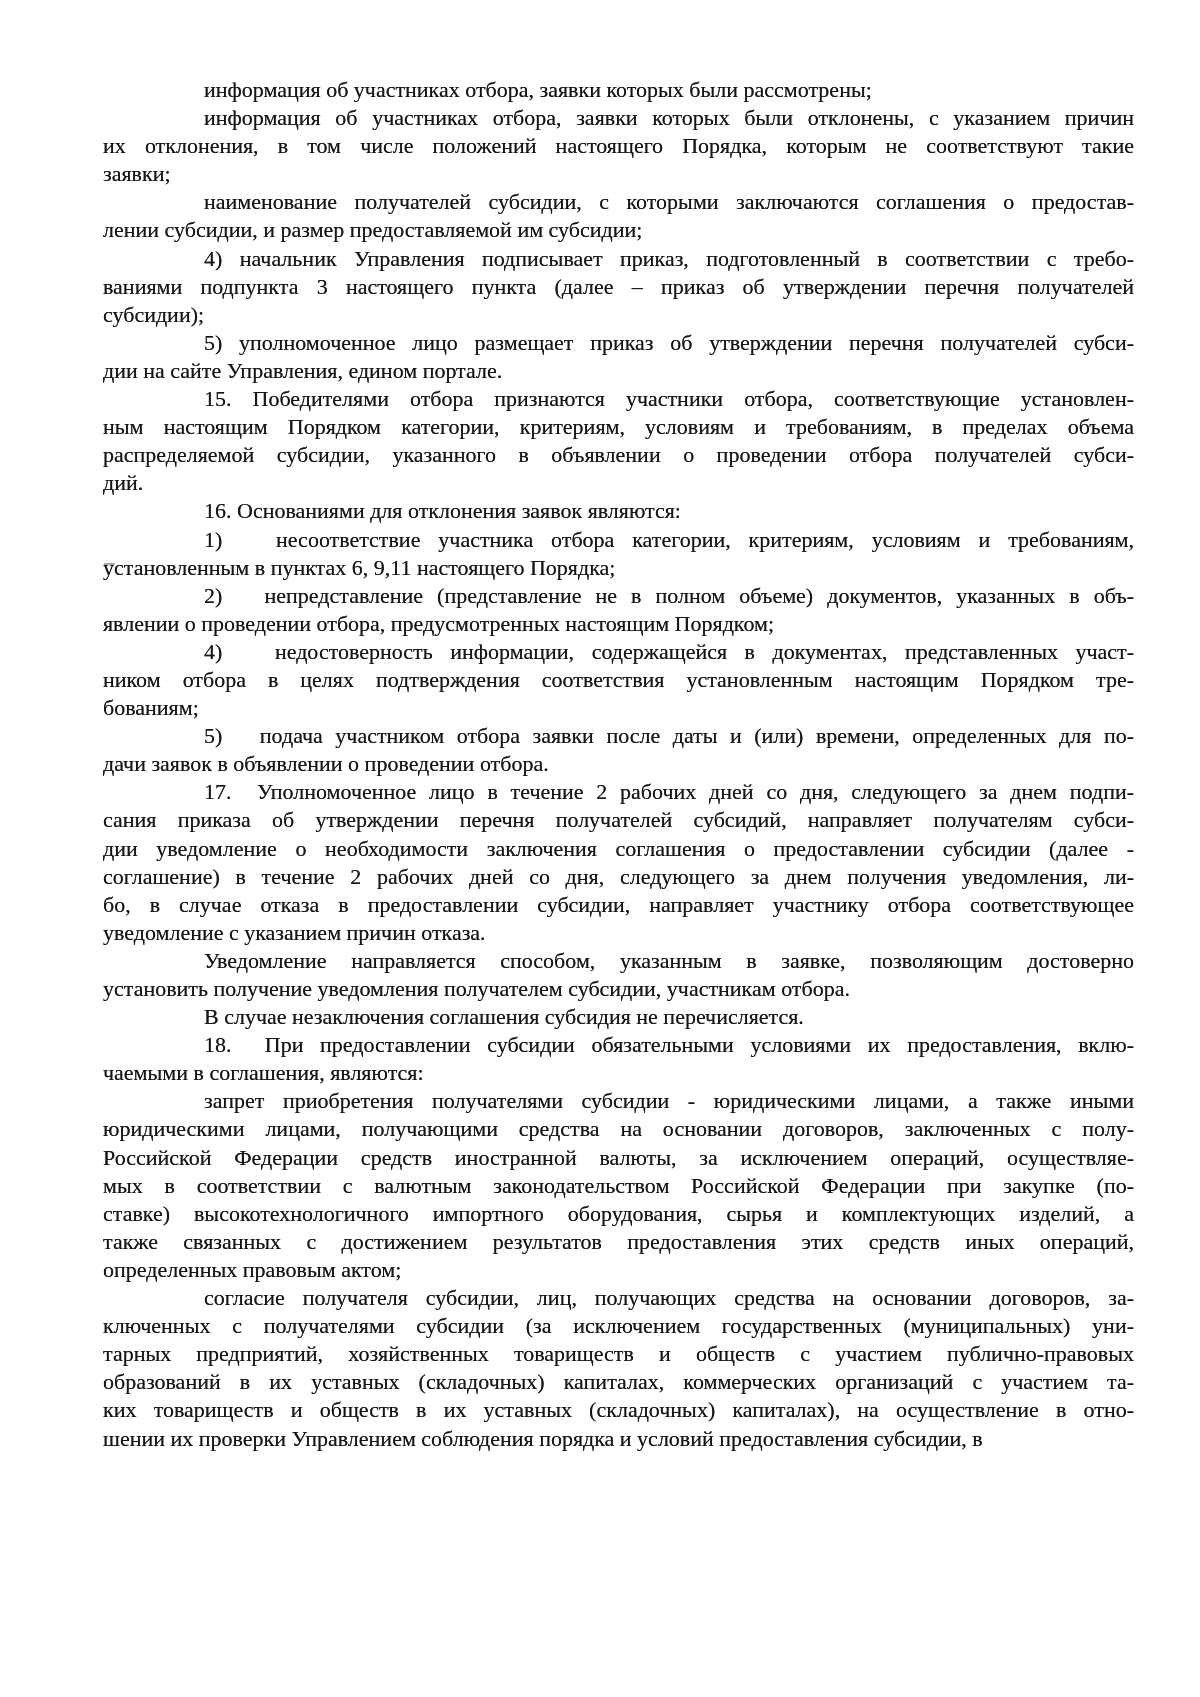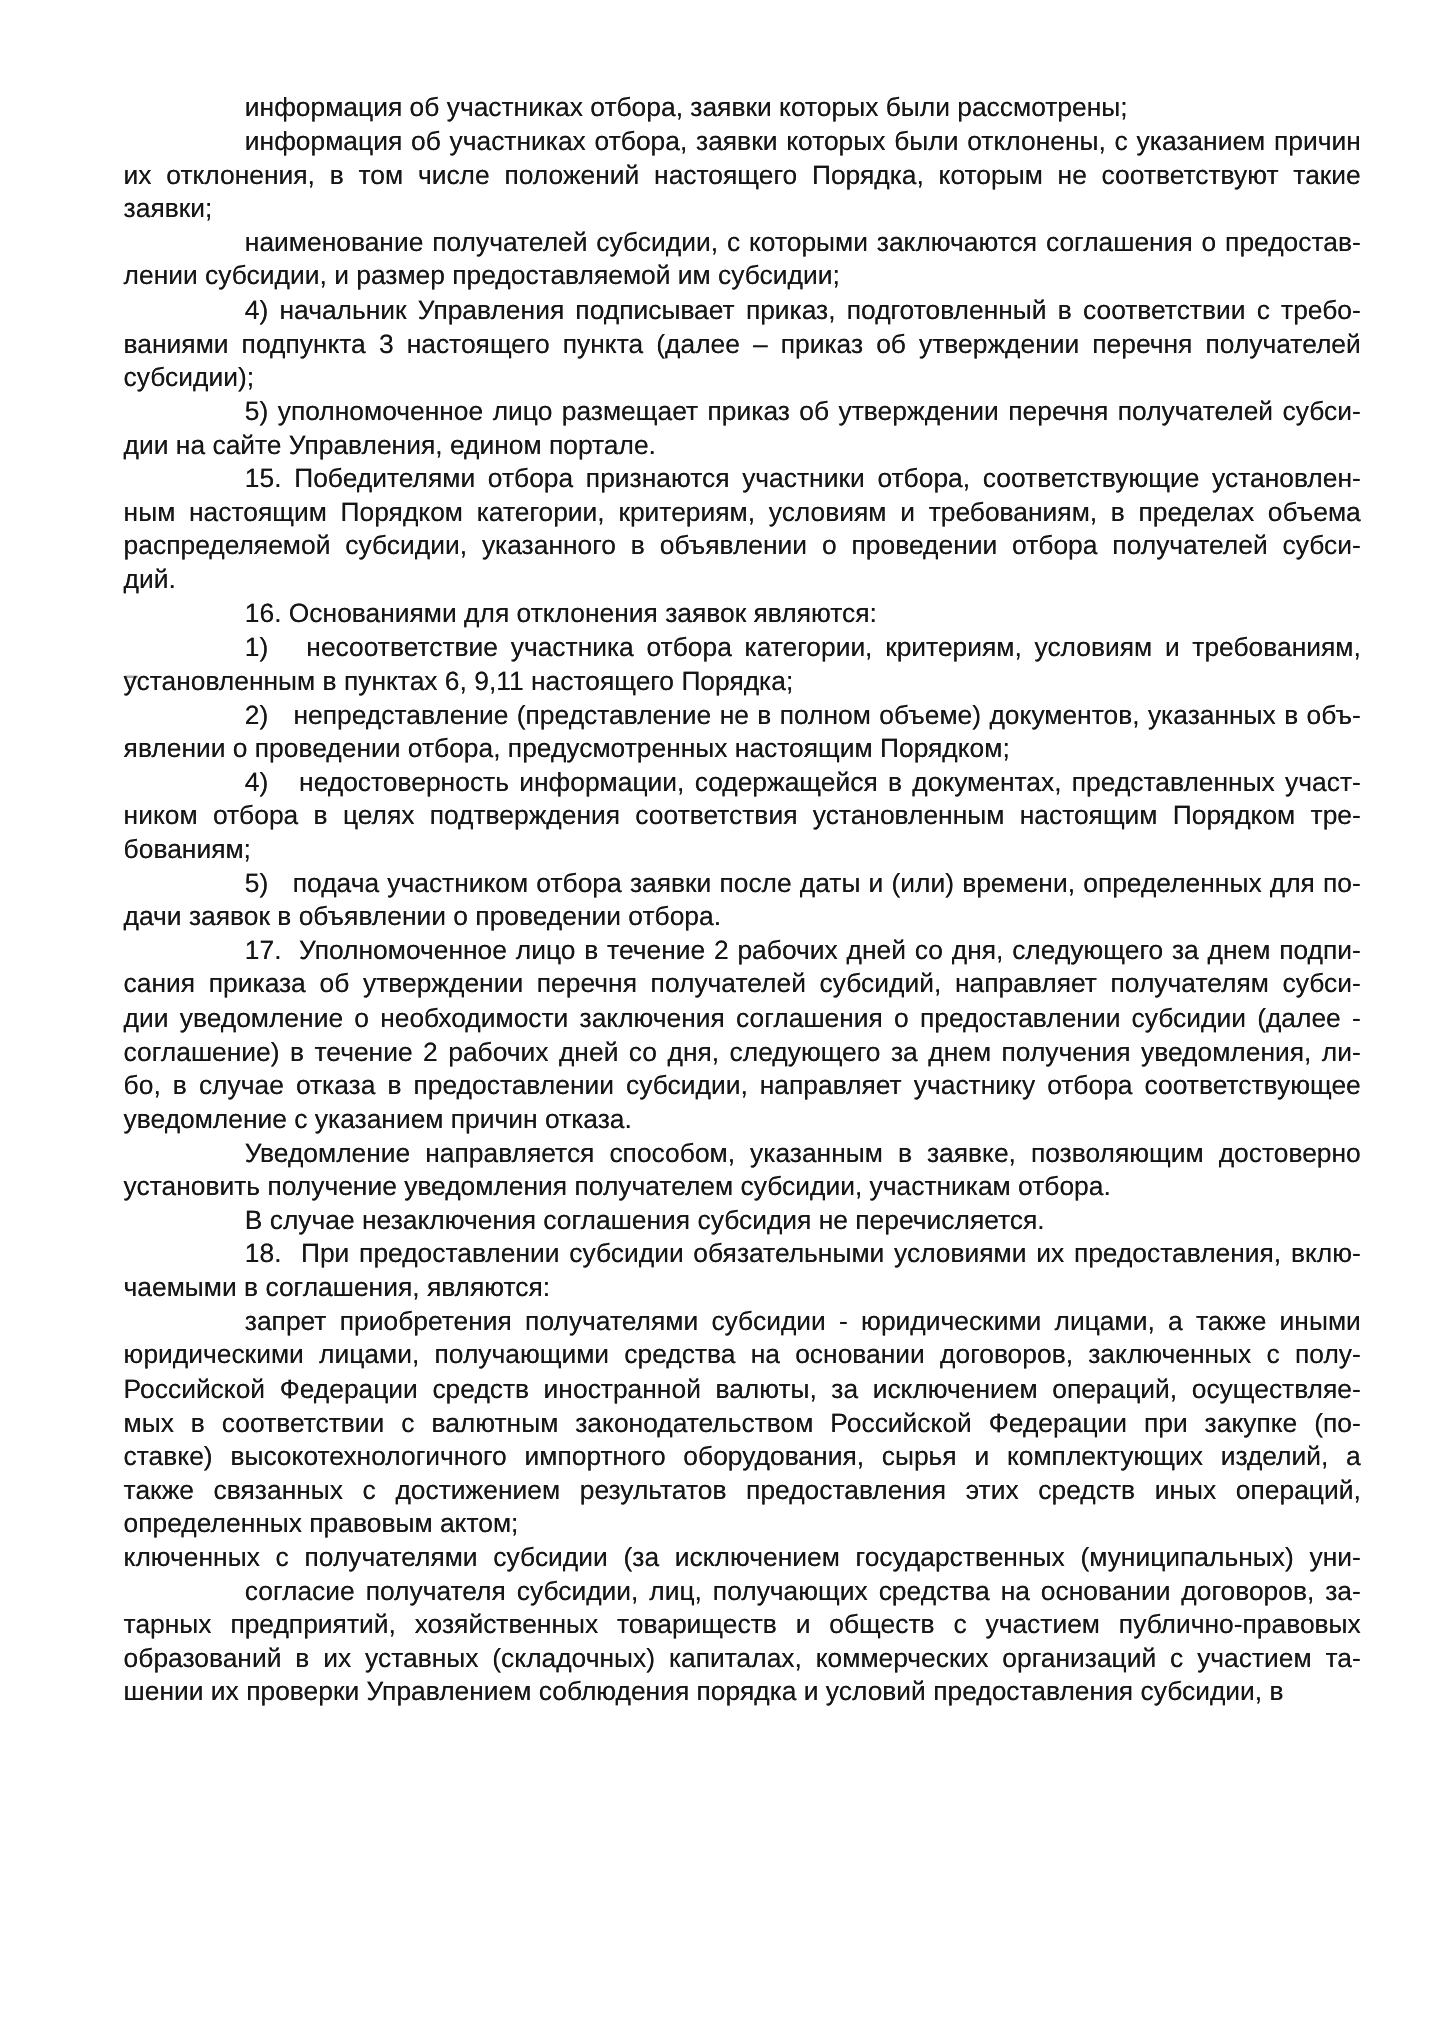--- a/index.html
+++ b/index.html
@@ -6,21 +6,21 @@
     margin: 0;
     padding: 0;
     background: #ffffff;
   }
   .page {
     position: relative;
     width: 1200px;
     height: 1697px;
     background: #ffffff;
     overflow: hidden;
-    font-family: Liberation Sans, sans-serif;
+    font-family: Liberation Serif, serif;
   }
   .text-block {
     position: absolute;
     left: 103px;
     top: 76px;
     width: 1031px;
     font-size: 22px;
     line-height: 28.1px;
     color: #161616;
     text-shadow: 0 0 0.55px rgba(15,15,15,0.72); 
@@ -125,20 +125,21 @@
       <div class="para">
         <div class="line first">запрет приобретения получателями субсидии - юридическими лицами, а также иными</div>
         <div class="line">юридическими лицами, получающими средства на основании договоров, заключенных с полу-</div>
         <div class="line">Российской Федерации средств иностранной валюты, за исключением операций, осуществляе-</div>
         <div class="line">мых в соответствии с валютным законодательством Российской Федерации при закупке (по-</div>
         <div class="line">ставке) высокотехнологичного импортного оборудования, сырья и комплектующих изделий, а</div>
         <div class="line">также связанных с достижением результатов предоставления этих средств иных операций,</div>
         <div class="line last">определенных правовым актом;</div>
       </div>
       <div class="para">
+        <div class="line first">согласие получателя субсидии, лиц, получающих средства на основании договоров, за-</div>
         <div class="line">ключенных с получателями субсидии (за исключением государственных (муниципальных) уни-</div>
-        <div class="line first">согласие получателя субсидии, лиц, получающих средства на основании договоров, за-</div>
         <div class="line">тарных предприятий, хозяйственных товариществ и обществ с участием публично-правовых</div>
         <div class="line">образований в их уставных (складочных) капиталах, коммерческих организаций с участием та-</div>
+        <div class="line">ких товариществ и обществ в их уставных (складочных) капиталах), на осуществление в отно-</div>
         <div class="line last">шении их проверки Управлением соблюдения порядка и условий предоставления субсидии, в</div>
       </div>
     </main>
 </div>
 
 </body></html>

